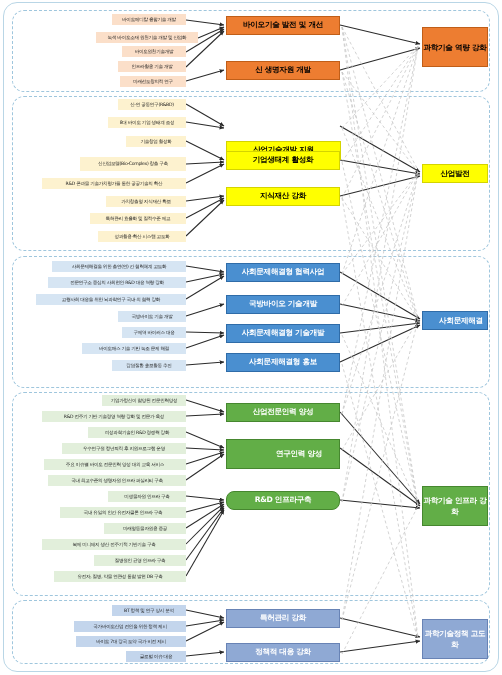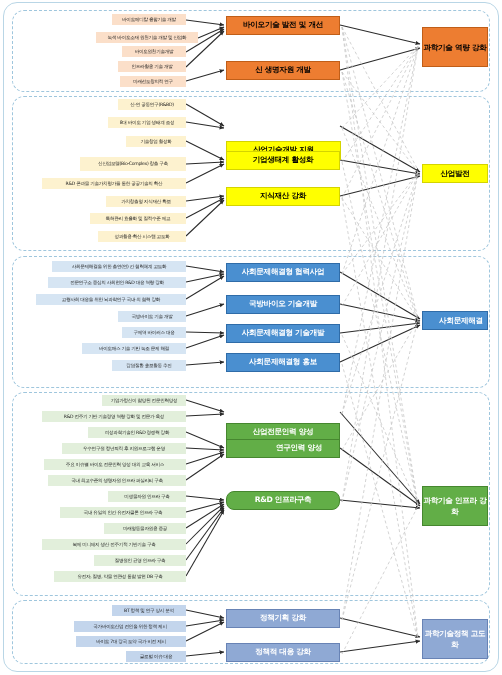--- a/index.html
+++ b/index.html
@@ -251,29 +251,29 @@
   <div class="node leaf green" style="left:62px; top:443px; width:124px; height:11px;">우수연구원 정년퇴직 후 지원프로그램 운영</div>
   <div class="node leaf green" style="left:44px; top:459px; width:142px; height:11px;">주요 이슈별 바이오 전문인력 양성 대외 교육 서비스</div>
   <div class="node leaf green" style="left:48px; top:475px; width:138px; height:11px;">국내 최고수준의 생명자원 인프라 퍼실리티 구축</div>
   <div class="node leaf green" style="left:108px; top:491px; width:78px; height:11px;">미생물자원 인프라 구축</div>
   <div class="node leaf green" style="left:60px; top:507px; width:126px; height:11px;">국내 유일의 인간 유전자클론 인프라 구축</div>
   <div class="node leaf green" style="left:104px; top:523px; width:82px; height:11px;">미래형동물자원용 증공</div>
   <div class="node leaf green" style="left:42px; top:539px; width:144px; height:11px;">복제 미니돼지 생산 전주기적 기반기술 구축</div>
   <div class="node leaf green" style="left:94px; top:555px; width:92px; height:11px;">질병원인 균영 인프라 구축</div>
   <div class="node leaf green" style="left:54px; top:571px; width:132px; height:11px;">유전자, 질병, 약물 연관성 통합 발현 DB 구축</div>
 
-  <div class="node mid green" style="left:226px; top:403px; width:114px; height:19px;margin-top:20px;">산업전문인력 양성</div>
-  <div class="node mid green" style="left:226px; top:439px; width:114px; height:19px;padding-left:32px;">연구인력 양성</div>
+  <div class="node mid green" style="left:226px; top:403px; width:114px; height:19px;">산업전문인력 양성</div>
+  <div class="node mid green" style="left:226px; top:439px; width:114px; height:30px;padding-left:32px;">연구인력 양성</div>
   <div class="node mid green" style="left:226px; top:491px; width:114px; height:19px;border-radius:8px;">R&amp;D 인프라구축</div>
 
   <div class="node goal green" style="left:422px; top:486px; width:66px; height:40px;">과학기술 인프라 강화</div>
 
   <div class="node leaf blue2" style="left:112px; top:605px; width:74px; height:11px;">BT 정책 및 연구 상시 분석</div>
   <div class="node leaf blue2" style="left:74px; top:621px; width:112px; height:11px;">국가바이오산업 견인을 위한 정책 제시</div>
   <div class="node leaf blue2" style="left:76px; top:636px; width:110px; height:11px;">바이오 7대 강국 도약 국가 비전 제시</div>
   <div class="node leaf blue2" style="left:126px; top:651px; width:60px; height:11px;">글로벌 이슈 대응</div>
 
-  <div class="node mid blue2" style="left:226px; top:609px; width:114px; height:19px;">정책기획 강화</div>
+  <div class="node mid blue2" style="left:226px; top:609px; width:114px; height:19px;">특허관리 강화</div>
   <div class="node mid blue2" style="left:226px; top:643px; width:114px; height:19px;">정책적 대응 강화</div>
 
   <div class="node goal blue2" style="left:422px; top:619px; width:66px; height:40px;">과학기술정책 고도화</div>
 
 </div>
 
 </body></html>

